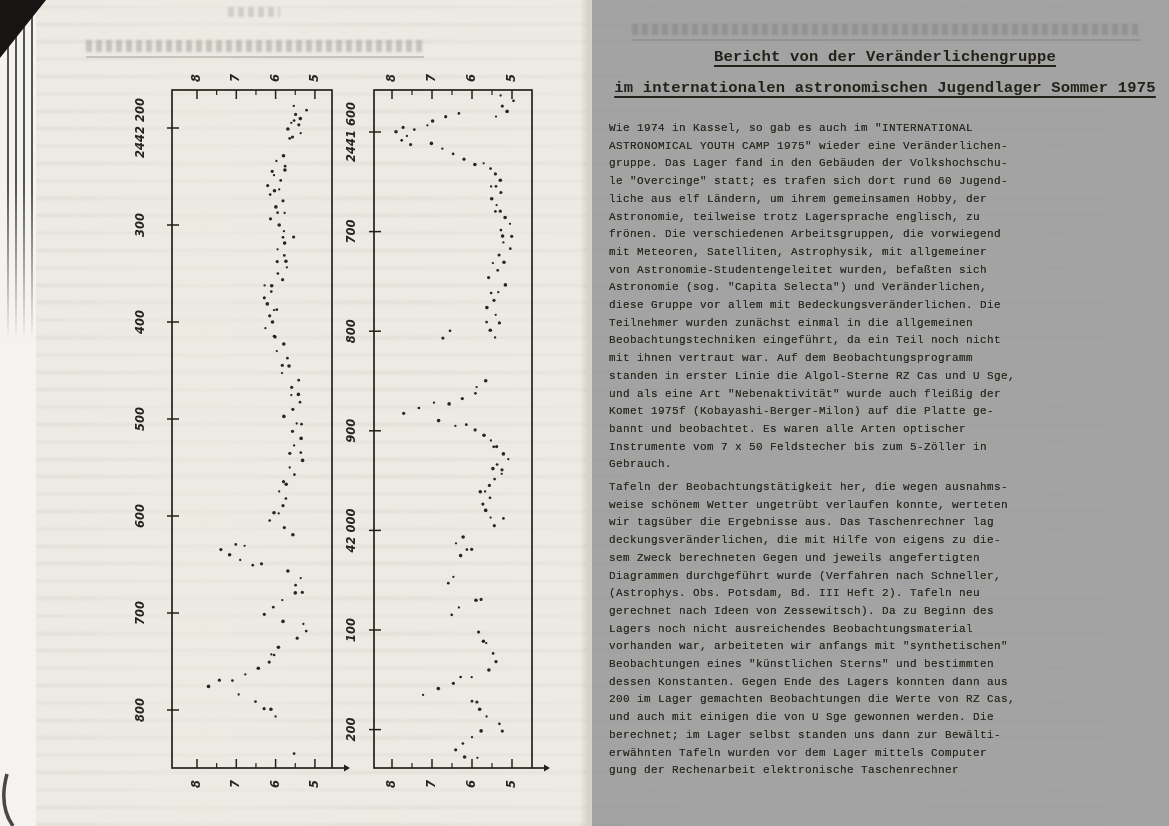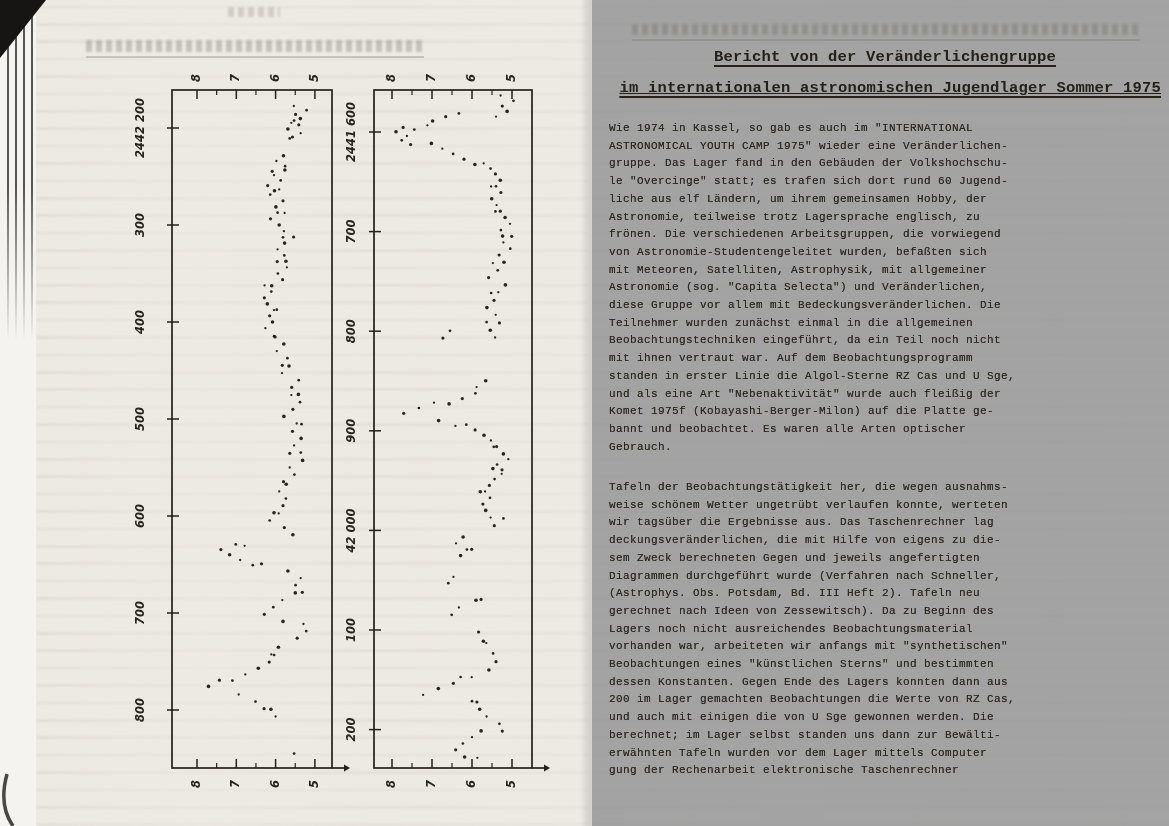--- a/index.html
+++ b/index.html
@@ -33,21 +33,21 @@
       background:repeating-linear-gradient(90deg,rgba(70,66,60,.6) 0 6px,rgba(0,0,0,0) 6px 10px);
       filter:blur(1.3px);}
   .ghost-underline{position:absolute;height:2px;background:rgba(70,66,60,.5);filter:blur(.6px);}
 
   
   #right-col{position:absolute;left:17px;top:0;width:552px;color:#29271f;}
   .title-line{position:absolute;width:100%;font-size:15.5px;font-weight:bold;
       letter-spacing:.2px;white-space:pre;color:#232119;}
   .title-line .ul{text-decoration:underline;text-underline-offset:4px;text-decoration-thickness:1.5px;}
   #title1{top:48px;text-align:center;}
-  #title2{top:79px;text-align:right;text-decoration:underline;}
+  #title2{top:79px;text-align:center;}
   .para{position:absolute;left:0;width:100%;}
   #para1{top:120px;}
   #para2{top:479px;}
   .tline{font-size:11px;line-height:17.7px;letter-spacing:.4px;white-space:pre;
       color:#2b2920;text-shadow:0 0 .5px rgba(43,41,32,.75);}
 
   
   #chart-svg{position:absolute;left:0;top:0;pointer-events:none;}
 </style>
 </head>
@@ -76,31 +76,32 @@
       <div id="title1" class="title-line"><span class="ul">Bericht von der Veränderlichengruppe</span></div>
       <div id="title2" class="title-line"><span class="ul">im internationalen astronomischen Jugendlager Sommer 1975</span></div>
       <div id="para1" class="para">
           <div class="tline">Wie 1974 in Kassel, so gab es auch im "INTERNATIONAL</div>
           <div class="tline">ASTRONOMICAL YOUTH CAMP 1975" wieder eine Veränderlichen-</div>
           <div class="tline">gruppe. Das Lager fand in den Gebäuden der Volkshochschu-</div>
           <div class="tline">le "Overcinge" statt; es trafen sich dort rund 60 Jugend-</div>
           <div class="tline">liche aus elf Ländern, um ihrem gemeinsamen Hobby, der</div>
           <div class="tline">Astronomie, teilweise trotz Lagersprache englisch, zu</div>
           <div class="tline">frönen. Die verschiedenen Arbeitsgruppen, die vorwiegend</div>
+          <div class="tline">mit Meteoren, Satelliten, Astrophysik, mit allgemeiner</div>
           <div class="tline">von Astronomie-Studentengeleitet wurden, befaßten sich</div>
-          <div class="tline">mit Meteoren, Satelliten, Astrophysik, mit allgemeiner</div>
           <div class="tline">Astronomie (sog. "Capita Selecta") und Veränderlichen,</div>
           <div class="tline">diese Gruppe vor allem mit Bedeckungsveränderlichen. Die</div>
           <div class="tline">Teilnehmer wurden zunächst einmal in die allgemeinen</div>
           <div class="tline">Beobachtungstechniken eingeführt, da ein Teil noch nicht</div>
           <div class="tline">mit ihnen vertraut war. Auf dem Beobachtungsprogramm</div>
           <div class="tline">standen in erster Linie die Algol-Sterne RZ Cas und U Sge,</div>
           <div class="tline">und als eine Art "Nebenaktivität" wurde auch fleißig der</div>
           <div class="tline">Komet 1975f (Kobayashi-Berger-Milon) auf die Platte ge-</div>
           <div class="tline">bannt und beobachtet. Es waren alle Arten optischer</div>
+          <div class="tline">Instrumente vom 7 x 50 Feldstecher bis zum 5-Zöller in</div>
           <div class="tline">Gebrauch.</div>
         </div>
       <div id="para2" class="para">
           <div class="tline">Tafeln der Beobachtungstätigkeit her, die wegen ausnahms-</div>
           <div class="tline">weise schönem Wetter ungetrübt verlaufen konnte, werteten</div>
           <div class="tline">wir tagsüber die Ergebnisse aus. Das Taschenrechner lag</div>
           <div class="tline">deckungsveränderlichen, die mit Hilfe von eigens zu die-</div>
           <div class="tline">sem Zweck berechneten Gegen und jeweils angefertigten</div>
           <div class="tline">Diagrammen durchgeführt wurde (Verfahren nach Schneller,</div>
           <div class="tline">(Astrophys. Obs. Potsdam, Bd. III Heft 2). Tafeln neu</div>

